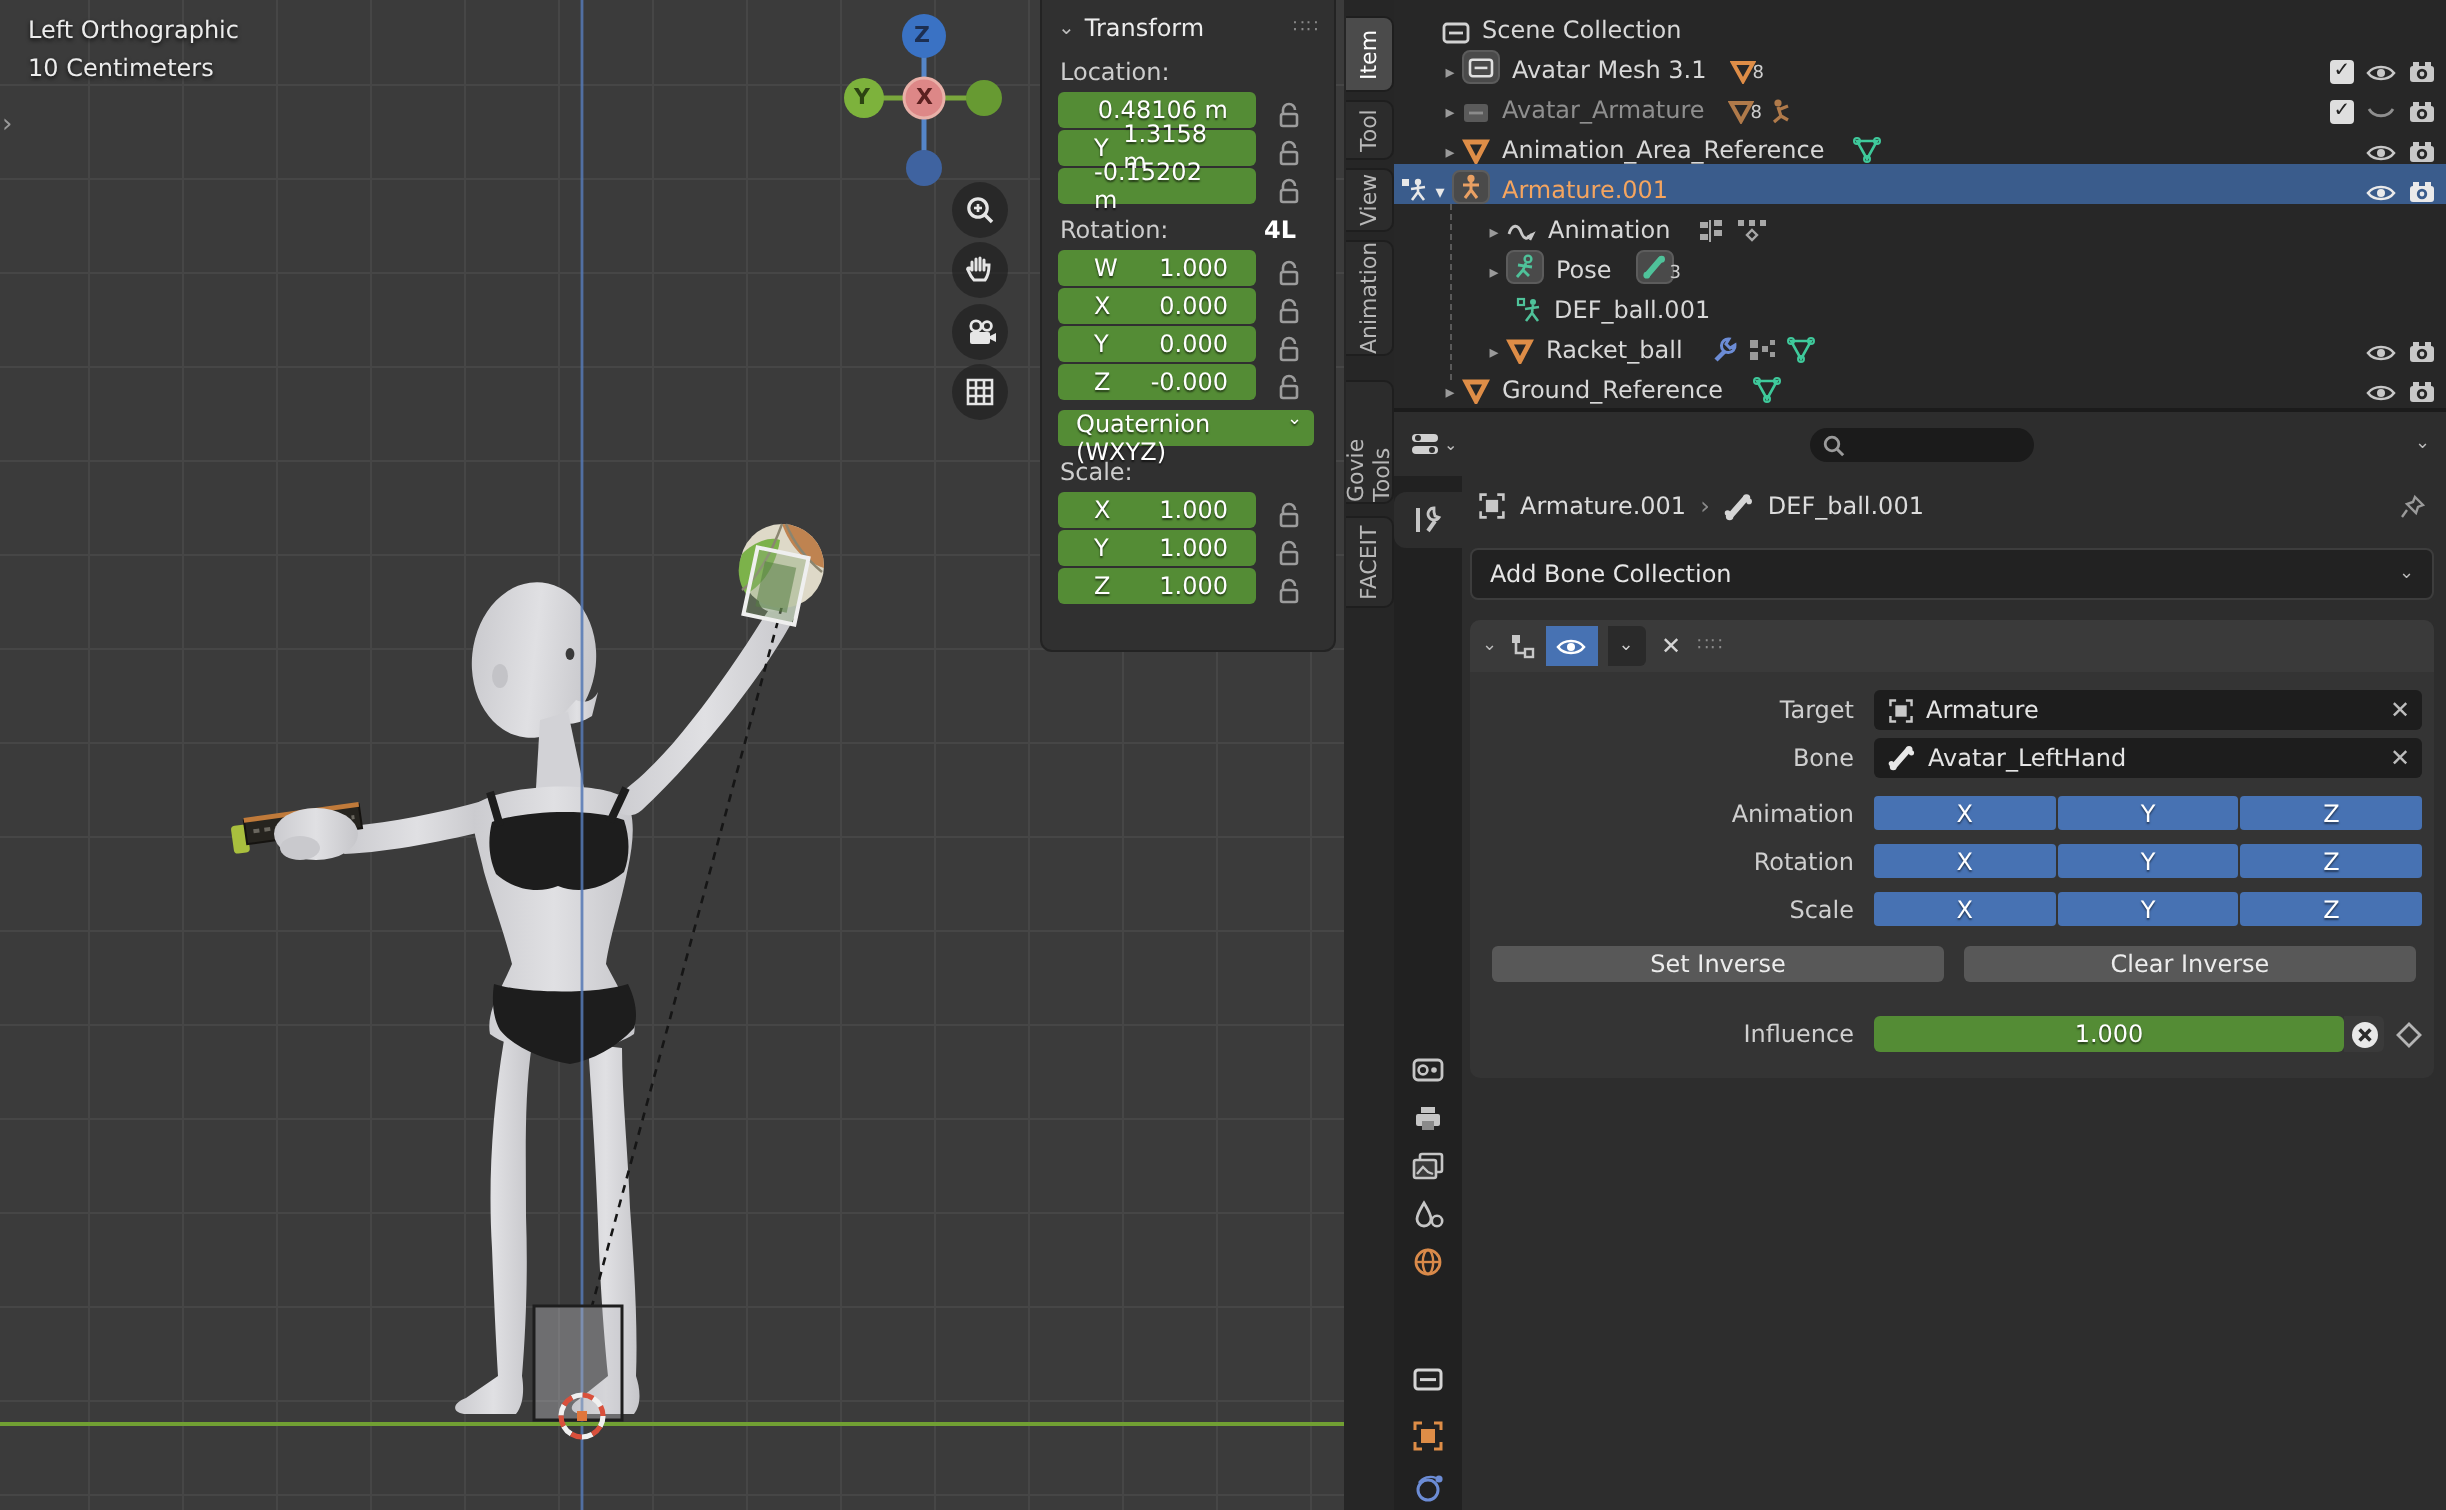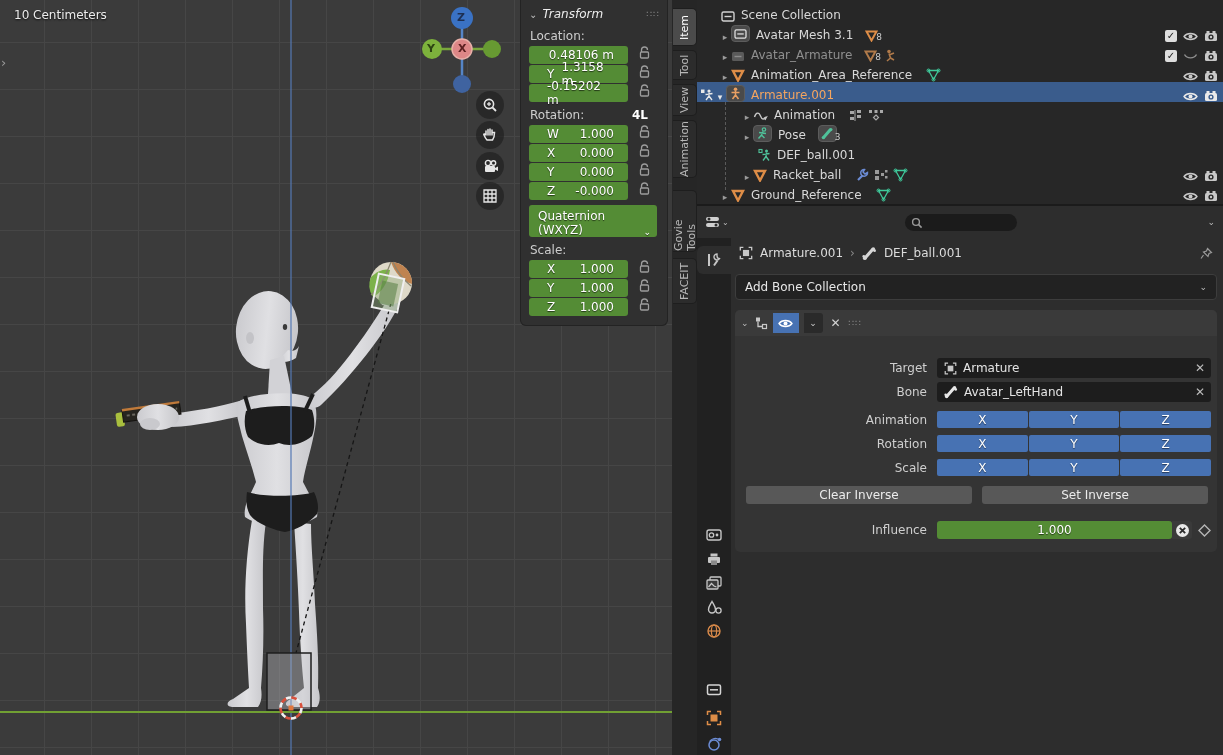--- a/index.html
+++ b/index.html
@@ -18,27 +18,27 @@
   .tool-circle{position:absolute;width:28px;height:28px;border-radius:50%;background:rgba(30,30,30,.65);
     display:flex;align-items:center;justify-content:center;}
   
   .npanel{position:absolute;left:520px;top:0;width:148px;height:326px;background:rgba(48,48,48,.97);
     border:1px solid #232323;border-top:none;border-radius:0 0 6px 6px;box-sizing:border-box;padding:5px 7px 8px 8px;}
   .np-header{display:flex;align-items:center;height:18px;margin-bottom:6px;color:#ececec;}
   .np-header .chev{color:#bdbdbd;font-size:10px;margin-right:5px;}
   .np-header .grip{margin-left:auto;color:#8a8a8a;font-size:9px;letter-spacing:1px;}
   .np-label{color:#cdcdcd;margin:6px 0 3px 1px;display:flex;align-items:center;}
   .np-label .badge{margin-left:auto;margin-right:12px;color:#fff;font-weight:bold;}
-  .frow{display:flex;align-items:flex-start;margin-bottom:1px;}
+  .frow{display:flex;align-items:flex-end;margin-bottom:1px;}
   .gfield{width:99px;height:18px;background:#548c35;border-radius:3px;display:flex;align-items:center;
     color:#fff;text-shadow:0 1px 1px rgba(0,0,0,.6);box-sizing:border-box;padding:0 14px 0 18px;}
   .gfield .pfx{width:16px;}
   .gfield .val{margin-left:auto;}
   .lockbtn{margin-left:11px;display:flex;}
-  .gdrop{width:128px;height:32px;background:#548c35;border-radius:3px;display:flex;align-items:flex-end;
+  .gdrop{width:128px;height:18px;background:#548c35;border-radius:3px;display:flex;align-items:flex-start;
     color:#fff;text-shadow:0 1px 1px rgba(0,0,0,.6);box-sizing:border-box;padding:0 6px 0 9px;margin-top:5px;}
   .gdrop .chev{margin-left:auto;font-size:9px;}
   
   .vtab{position:absolute;left:673px;width:24px;box-sizing:border-box;border:1px solid #1e1e1e;border-right:none;
     border-radius:5px 0 0 5px;background:#2c2c2c;color:#b8b8b8;display:flex;align-items:center;justify-content:center;
     writing-mode:vertical-rl;transform:rotate(180deg);font-size:11px;}
   .vtab.active{background:#4b4b4b;color:#fff;}
   
   .outliner{position:absolute;left:697px;top:0;width:526px;height:206px;background:#272727;border-bottom:2px solid #1b1b1b;box-sizing:border-box;padding-top:2px;}
   .orow{height:20px;display:flex;align-items:flex-end;box-sizing:border-box;padding-right:5px;position:relative;}
@@ -180,20 +180,21 @@
         <circle cx="462" cy="18" r="11" fill="#3a72c4"></circle>
         <circle cx="462" cy="49" r="10" fill="#dd8787" stroke="#e8b0a8" stroke-width="1.5"></circle>
       </g>
     </svg>
 
     <div style="position:absolute;left:457px;top:11px;color:#1d2f52;font-weight:bold;font-size:11px;">Z</div>
     <div style="position:absolute;left:427px;top:42px;color:#2c4312;font-weight:bold;font-size:11px;">Y</div>
     <div style="position:absolute;left:458px;top:42px;color:#5c2020;font-weight:bold;font-size:11px;">X</div>
 
     <div class="vp-overlay-text">
+      <div>Left Orthographic</div>
       <div>10 Centimeters</div>
     </div>
     <div class="vp-corner-chevron">›</div>
 
     <div class="tool-circle" style="left:476px;top:91px;">
       <svg width="16" height="16" viewBox="0 0 16 16">
         <circle cx="7" cy="7" r="4.6" fill="none" stroke="#e6e6e6" stroke-width="1.6"></circle>
         <line x1="10.5" y1="10.5" x2="14" y2="14" stroke="#e6e6e6" stroke-width="1.8"></line>
         <line x1="5" y1="7" x2="9" y2="7" stroke="#e6e6e6" stroke-width="1.3"></line>
         <line x1="7" y1="5" x2="7" y2="9" stroke="#e6e6e6" stroke-width="1.3"></line>
@@ -216,21 +217,21 @@
       <svg width="16" height="16" viewBox="0 0 16 16">
         <path d="M2 2 H14 V14 H2 Z M2 6 H14 M2 10 H14 M6 2 V14 M10 2 V14" stroke="#e6e6e6" stroke-width="1.3" fill="none"></path>
       </svg>
     </div>
   </div>
   <div class="side-strip"></div>
 
   <div class="npanel">
     <div class="np-header">
       <span class="chev">⌄</span>
-      <span style="color:#ececec;font-style:italic;">Transform</span>
+      <span style="color:#ececec;">Transform</span>
       <span class="grip">∷∷</span>
     </div>
     <div class="np-label">Location:</div>
     <div class="frow">
       <div class="gfield">
         <span class="val">0.48106 m</span>
       </div>
       <span class="lockbtn">
         <svg width="11" height="13" viewBox="0 0 11 13">
             <path d="M2.5 6 V4 a3 3 0 0 1 6 0" fill="none" stroke="#9c9c9c" stroke-width="1.3"></path>
@@ -763,21 +764,21 @@
           <svg width="15" height="11" viewBox="0 0 15 11">
               <path d="M1 5.5 C4 1.5 11 1.5 14 5.5 C11 9.5 4 9.5 1 5.5 Z" fill="none" stroke="#fff" stroke-width="1.3"></path>
               <circle cx="7.5" cy="5.5" r="2" fill="#fff"></circle>
             </svg>
         </div>
         <div class="ddbtn">⌄</div>
         <span class="xbtn">✕</span>
         <span class="griph">∷∷</span>
       </div>
 
-      <div class="prow" style="margin-top:22px;">
+      <div class="prow" style="margin-top:9px;">
         <span class="plabel">Target</span>
         <div class="dfield">
           <svg width="13" height="13" viewBox="0 0 16 16">
             <rect x="4.5" y="4.5" width="7" height="7" fill="#c8c8c8"></rect>
             <path d="M1.5 5 V1.5 H5 M11 1.5 H14.5 V5 M14.5 11 V14.5 H11 M5 14.5 H1.5 V11" fill="none" stroke="#c8c8c8" stroke-width="1.5"></path>
           </svg>
           <span>Armature</span>
           <span class="x">✕</span>
         </div>
       </div>
@@ -815,22 +816,22 @@
       <div class="prow">
         <span class="plabel">Scale</span>
         <div class="axgroup">
           <div class="axbtn">X</div>
           <div class="axbtn">Y</div>
           <div class="axbtn">Z</div>
         </div>
       </div>
 
       <div class="invrow">
+        <div class="invbtn">Set Inverse</div>
         <div class="invbtn">Clear Inverse</div>
-        <div class="invbtn">Set Inverse</div>
       </div>
 
       <div class="prow" style="margin-top:17px;">
         <span class="plabel">Influence</span>
         <div class="slider">
           <span>1.000</span>
         </div>
         <div class="inf-x">
           <svg width="15" height="15" viewBox="0 0 15 15">
             <circle cx="7.5" cy="7.5" r="6.5" fill="#e8e8e8"></circle>

